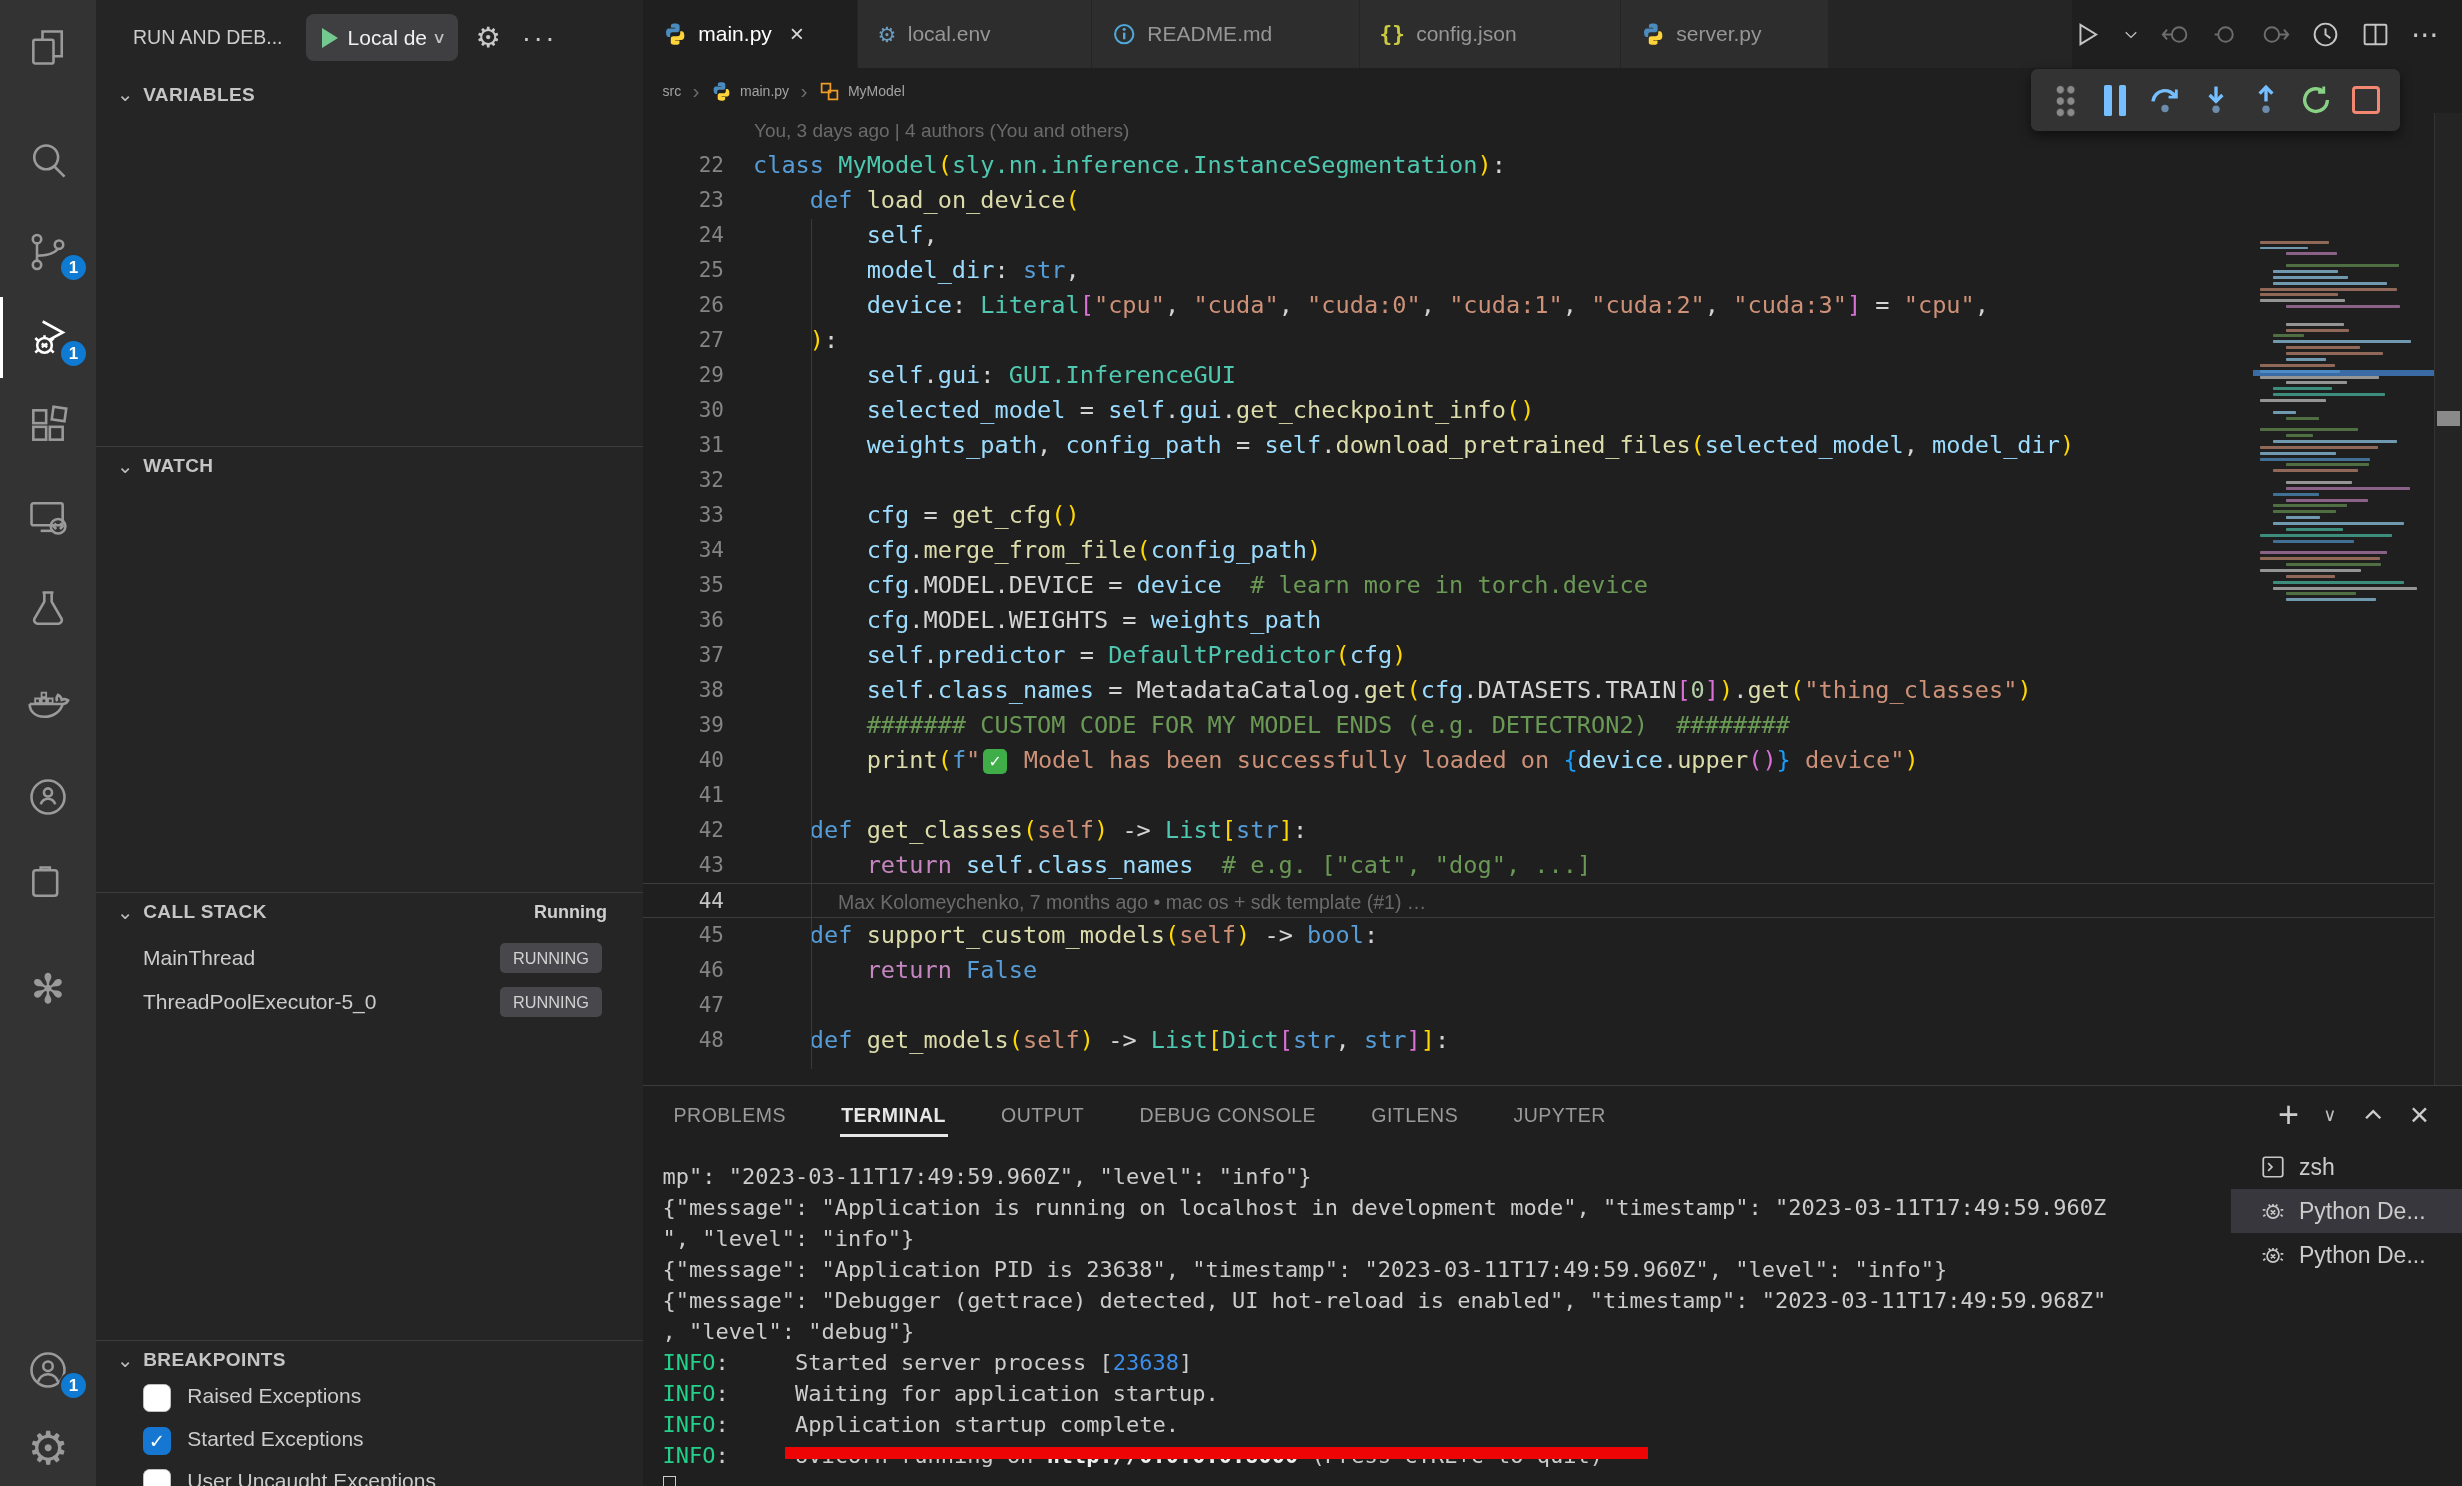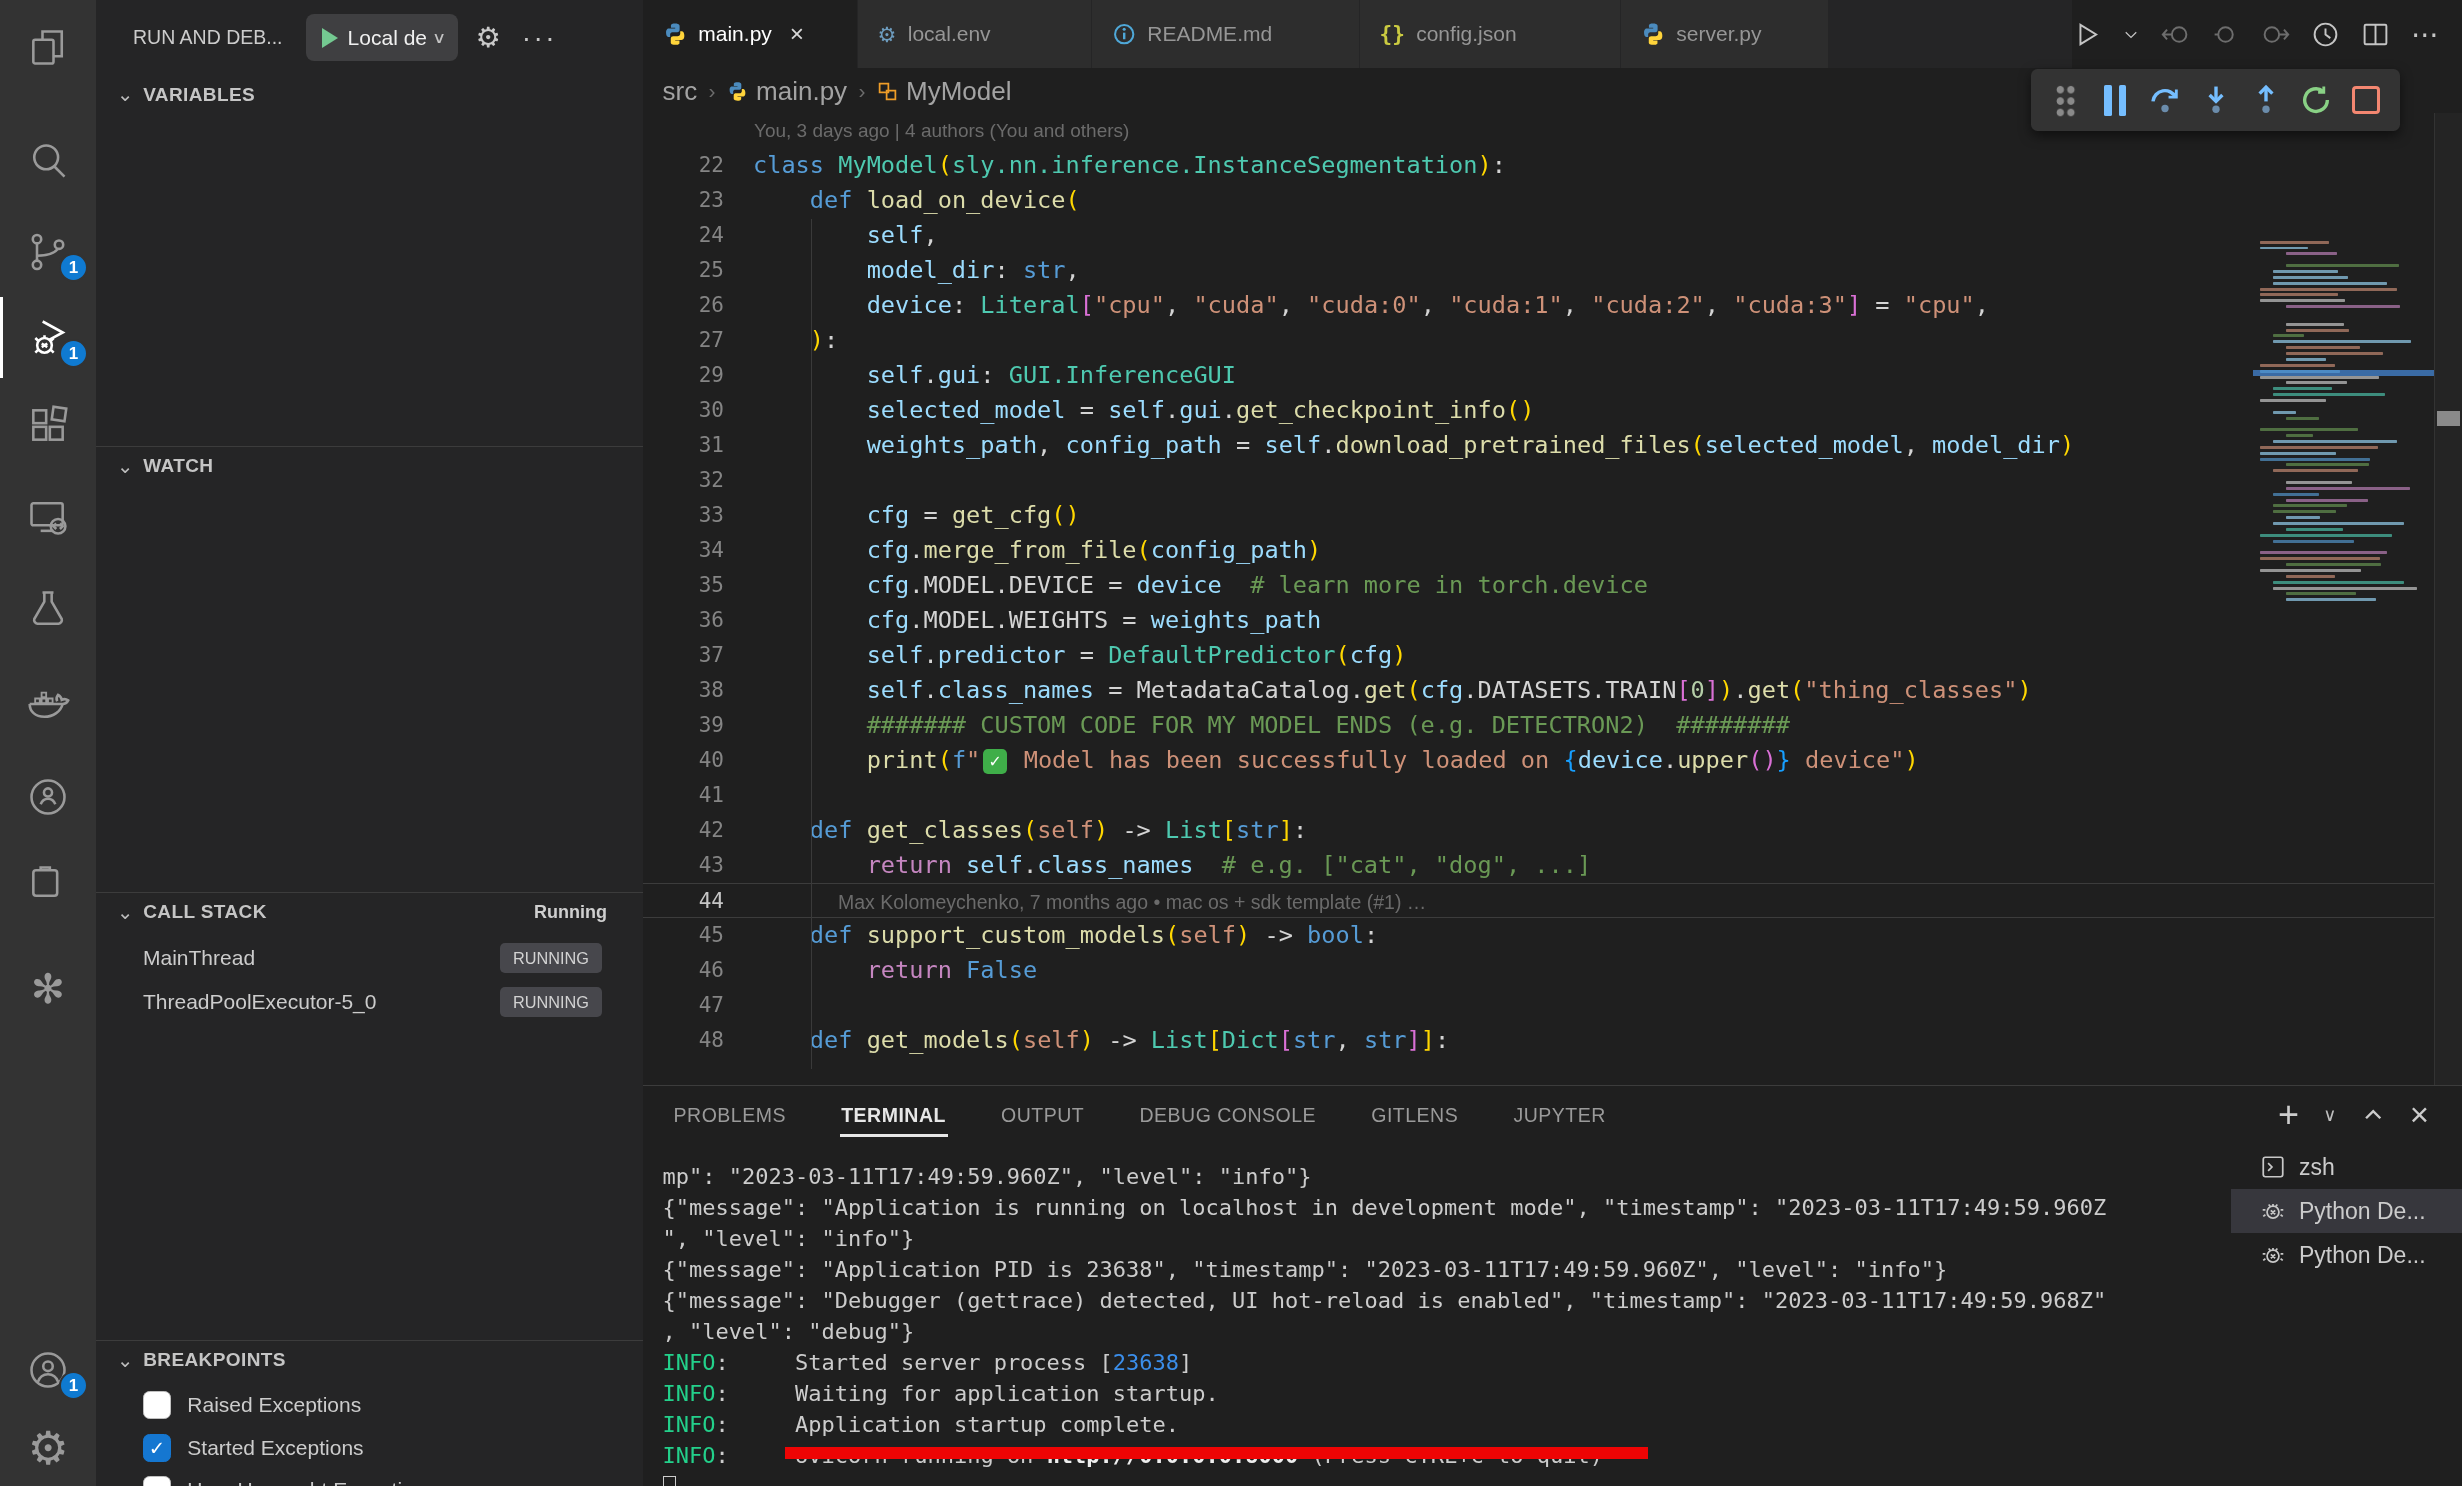--- a/index.html
+++ b/index.html
@@ -28,21 +28,21 @@
   .sb-gear { color:#c9c9c9; font-size:28px; margin-left:18px; }
   .sb-dots { color:#c9c9c9; font-size:28px; margin-left:21px; letter-spacing:2.4px; }
   .sb-section-head { position:absolute; left:0; right:0; height:39px; display:flex; align-items:center; border-top:0.8px solid #3c3c3c; }
   .sb-section-head.first { border-top:none; }
   .sec-chev { color:#bdbdbd; font-size:19.5px; margin:0 9.8px 0 21px; }
   .sec-label { color:#c5c5c5; font-size:19px; font-weight:bold; letter-spacing:0.4px; }
   .sec-right { margin-left:auto; margin-right:36px; color:#cfcfcf; font-size:18px; font-weight:bold; }
   .thread-row { position:absolute; left:0; right:0; height:44px; display:flex; align-items:center; }
   .thread-name { color:#cccccc; font-size:21px; margin-left:47px; }
   .state-badge { margin-left:auto; margin-right:41px; background:#47474c; color:#d2d2d2; font-size:16.3px; padding:5.7px 13px; border-radius:4.9px; }
-  .bp-row { position:absolute; left:0; right:0; height:42px; display:flex; align-items:center; }
+  .bp-row { position:absolute; left:0; right:0; height:42px; display:flex; }
   .bp-check { width:28px; height:28px; border-radius:6.5px; margin-left:47px; background:#ffffff; border:1.6px solid #c0c0c0; display:flex; align-items:center; justify-content:center; }
   .bp-check.checked { background:#1577d1; border-color:#1577d1; color:#fff; font-size:19.5px; font-weight:bold; }
   .bp-label { color:#cccccc; font-size:21px; margin-left:16.3px; }
 
   
   .main { position:absolute; left:643px; top:0; width:1819px; height:1487px; background:#1f1f1f; }
 
   
   .tabbar { position:absolute; top:0; left:0; right:0; height:68px; background:#252526; display:flex; }
   .tab { height:68px; display:flex; align-items:center; padding:0 19.5px; background:#2d2d2d; border-right:0.8px solid #252526; cursor:pointer; }
@@ -52,21 +52,21 @@
   .tab-close { color:#d8d8d8; font-size:24.4px; margin-left:18px; }
   .ticon { width:24.4px; height:24.4px; flex:none; }
   .tglyph { font-size:21px; line-height:1; }
   .editor-actions { margin-left:auto; display:flex; align-items:center; gap:21px; padding-right:23px; background:#1f1f1f; }
   .editor-actions svg { width:29px; height:29px; fill:none; stroke:#c5c5c5; stroke-width:1.6; }
   .editor-actions svg.dim { stroke:#6d6d6d; }
   .ea-dots { color:#c5c5c5; font-size:28px; }
 
   
   .breadcrumb { position:absolute; top:68px; left:0; right:0; height:46px; background:#1f1f1f; display:flex; align-items:center; padding-left:19.5px; }
-  .bc-item { color:#a3a3a3; font-size:26px; display:flex; align-items:center; }
+  .bc-item { color:#a3a3a3; font-size:14px; display:flex; align-items:center; }
   .bc-sep { color:#6d6d6d; font-size:21px; margin:0 11.4px; }
   .bc-ico { width:21px; height:21px; margin-right:8.1px; }
 
   
   .code-view { position:absolute; top:113px; left:0; right:0; height:972px; overflow:hidden; background:#1f1f1f; }
   .blame-top { height:35px; line-height:35px; color:#6b6b6b; font-size:19px; padding-left:111px; font-family:"Liberation Sans",sans-serif; }
   .crow { height:35px; line-height:35px; white-space:pre; display:flex; font-family:"DejaVu Sans Mono","Liberation Mono",monospace; font-size:23.6px; }
   .crow.cur { border-top:0.8px solid #3c3c3c; border-bottom:0.8px solid #3c3c3c; }
   .gut { width:81px; text-align:right; color:#858585; flex:none; font-size:21px; }
   .crow.cur .gut { color:#c6c6c6; }

